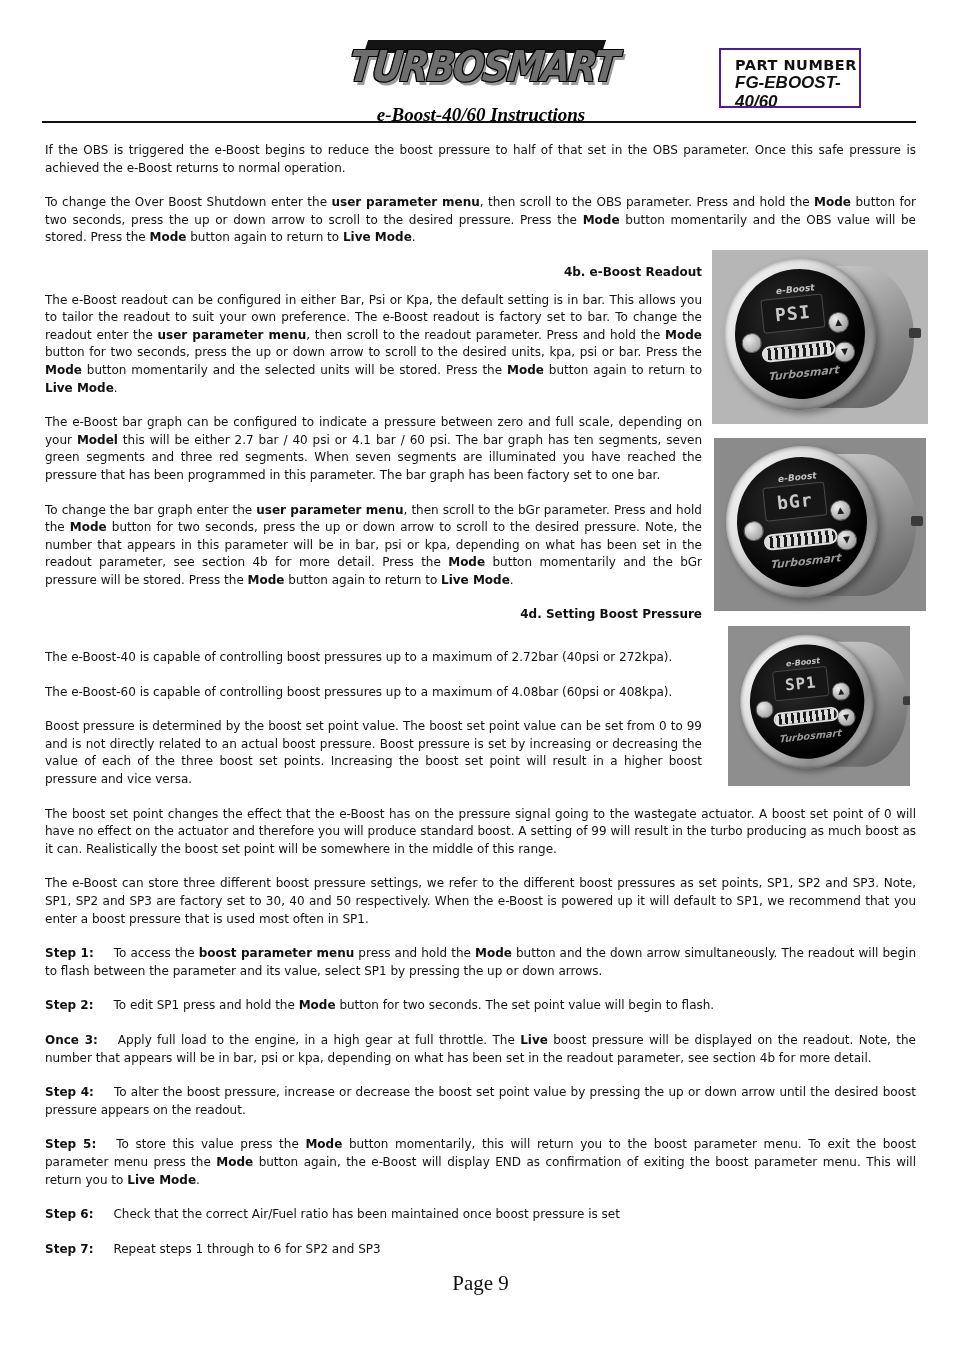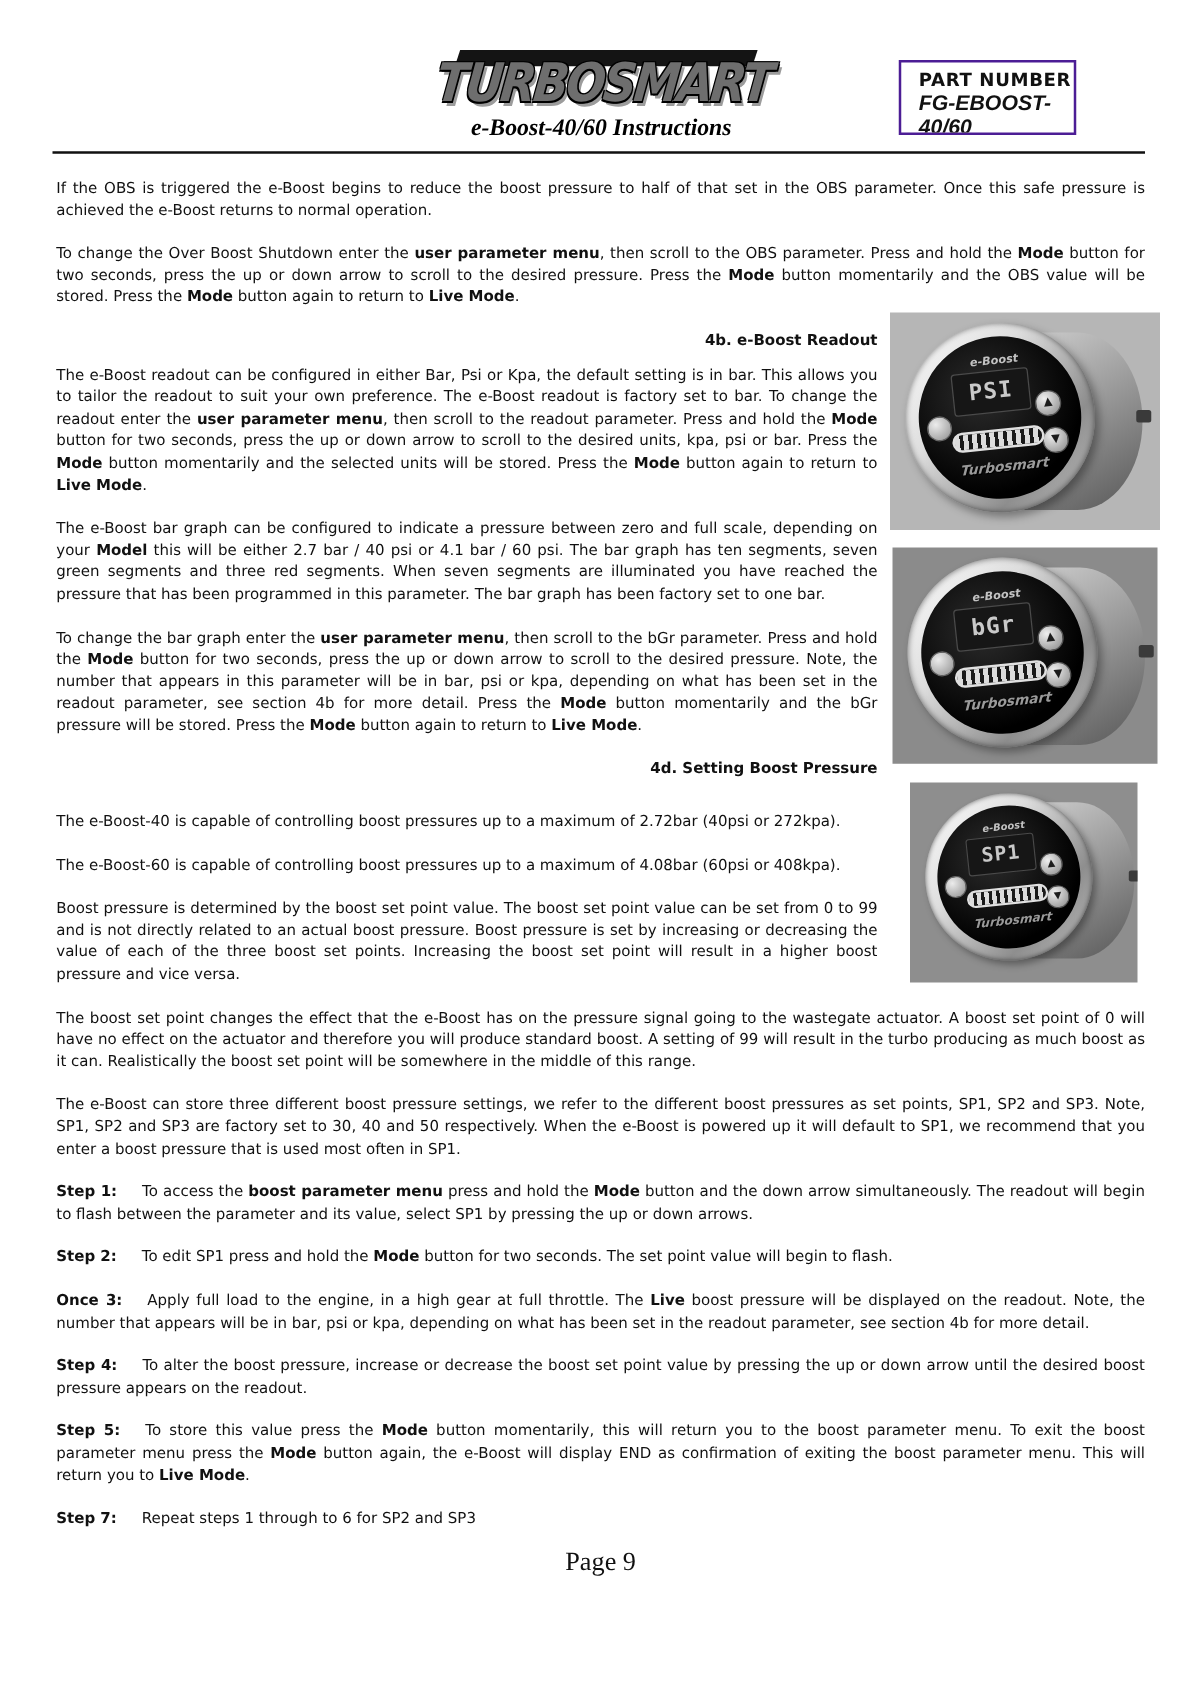--- a/index.html
+++ b/index.html
@@ -21,21 +21,21 @@
   .logo .logo-text {
     position: absolute; left: 0; top: 2px; width: 100%;
     font-family: "DejaVu Sans", sans-serif; font-style: italic; font-weight: 900;
     font-size: 37px; letter-spacing: -2px; color: #6e6e6e;
     transform: skewX(-6deg) scaleY(1.15); transform-origin: left top;
     text-shadow: -1px -1px 0 #000, 1px -1px 0 #000, -1px 1px 0 #000,
                   1px 1px 0 #000, 3px 3px 0 #9c9c9c;
     white-space: nowrap;
   }
   .doc-title {
-    position: absolute; left: 338px; top: 92px; width: 286px; text-align: center;
+    position: absolute; left: 338px; top: 104px; width: 286px; text-align: center;
     font-family: "Liberation Serif", serif; font-style: italic; font-weight: bold;
     font-size: 19px; color: #000;
   }
   .part-box {
     position: absolute; left: 719px; top: 48px; width: 142px; height: 60px;
     border: 2px solid #4c1d95; overflow: hidden; padding: 7px 0 0 14px; background: #fff;
   }
   .part-label { font-weight: bold; font-size: 14.5px; letter-spacing: .5px; }
   .part-line {
     font-family: Liberation Sans, sans-serif; font-style: italic; font-weight: bold;
@@ -215,16 +215,17 @@
   <p>The e-Boost-60 is capable of controlling boost pressures up to a maximum of 4.08bar (60psi or 408kpa).</p>
   <p>Boost pressure is determined by the boost set point value. The boost set point value can be set from 0 to 99 and is not directly related to an actual boost pressure. Boost pressure is set by increasing or decreasing the value of each of the three boost set points. Increasing the boost set point will result in a higher boost pressure and vice versa.</p>
   <p>The boost set point changes the effect that the e-Boost has on the pressure signal going to the wastegate actuator. A boost set point of 0 will have no effect on the actuator and therefore you will produce standard boost. A setting of 99 will result in the turbo producing as much boost as it can. Realistically the boost set point will be somewhere in the middle of this range.</p>
   <p>The e-Boost can store three different boost pressure settings, we refer to the different boost pressures as set points, SP1, SP2 and SP3. Note, SP1, SP2 and SP3 are factory set to 30, 40 and 50 respectively. When the e-Boost is powered up it will default to SP1, we recommend that you enter a boost pressure that is used most often in SP1.</p>
 
   <p class="step"><b class="step-label">Step 1:</b><span>To access the <b>boost parameter menu</b> press and hold the <b>Mode</b> button and the down arrow simultaneously. The readout will begin to flash between the parameter and its value, select SP1 by pressing the up or down arrows.</span></p>
   <p class="step"><b class="step-label">Step 2:</b><span>To edit SP1 press and hold the <b>Mode</b> button for two seconds. The set point value will begin to flash.</span></p>
   <p class="step"><b class="step-label">Once 3:</b><span>Apply full load to the engine, in a high gear at full throttle. The <b>Live</b> boost pressure will be displayed on the readout. Note, the number that appears will be in bar, psi or kpa, depending on what has been set in the readout parameter, see section 4b for more detail.</span></p>
   <p class="step"><b class="step-label">Step 4:</b><span>To alter the boost pressure, increase or decrease the boost set point value by pressing the up or down arrow until the desired boost pressure appears on the readout.</span></p>
   <p class="step"><b class="step-label">Step 5:</b><span>To store this value press the <b>Mode</b> button momentarily, this will return you to the boost parameter menu. To exit the boost parameter menu press the <b>Mode</b> button again, the e-Boost will display END as confirmation of exiting the boost parameter menu. This will return you to <b>Live Mode</b>.</span></p>
+  <p class="step"><b class="step-label">Step 6:</b><span>Check that the correct Air/Fuel ratio has been maintained once boost pressure is set</span></p>
   <p class="step"><b class="step-label">Step 7:</b><span>Repeat steps 1 through to 6 for SP2 and SP3</span></p>
 
   <div class="page-footer">Page 9</div>
 </div>
 
 </body></html>

